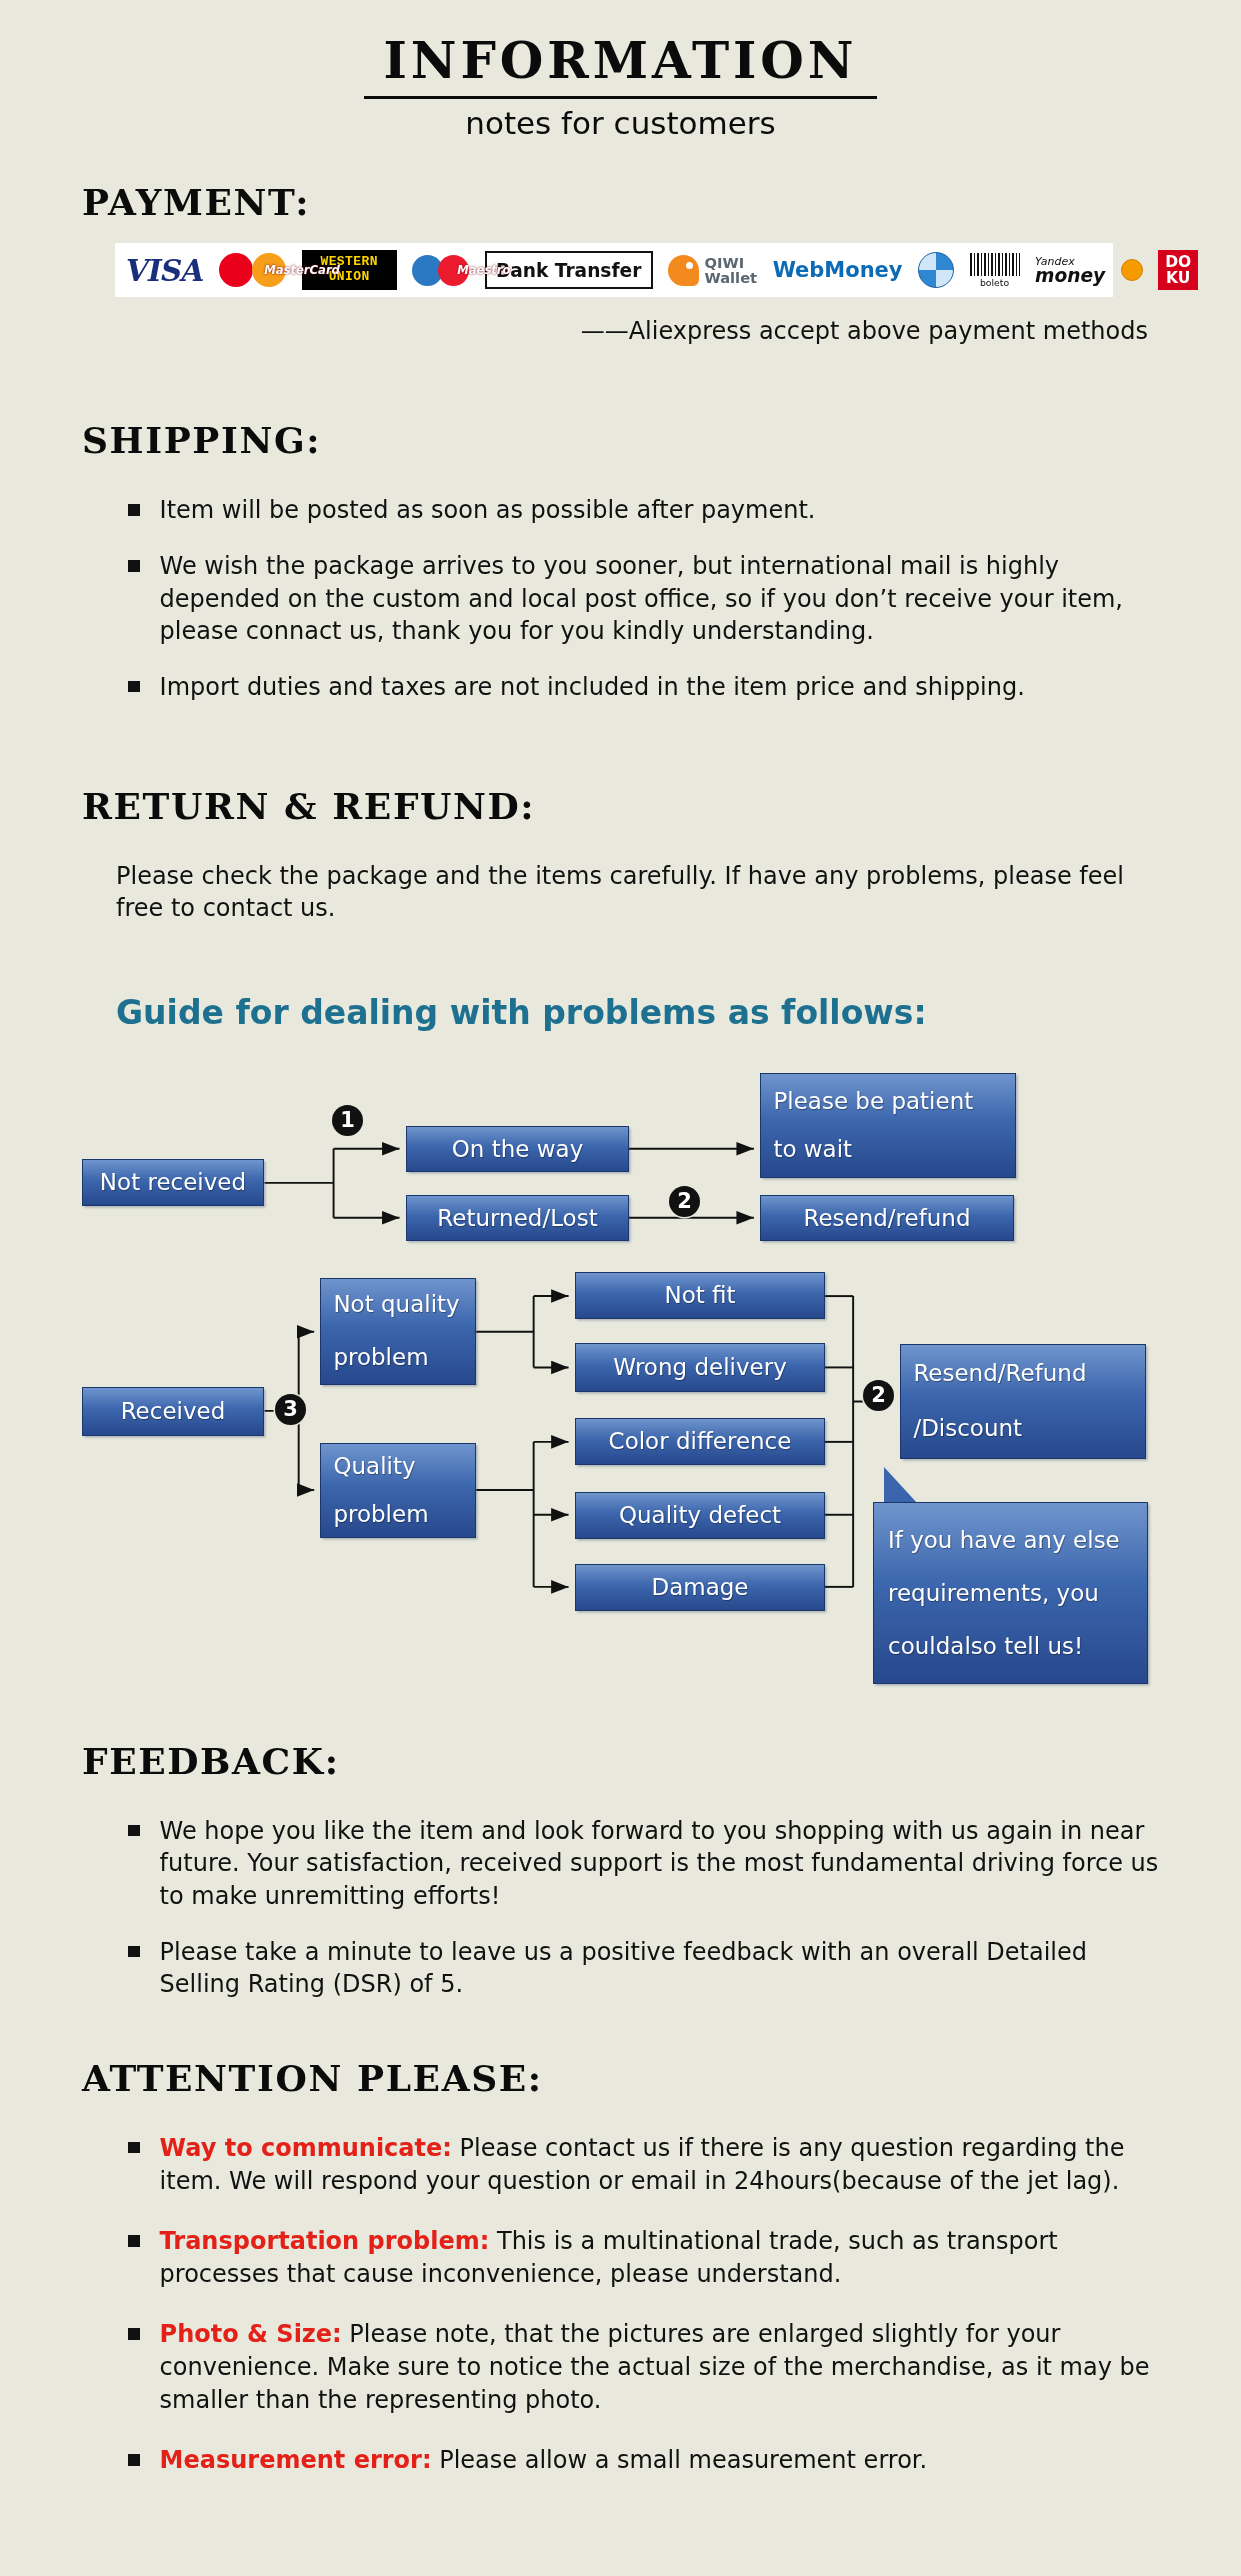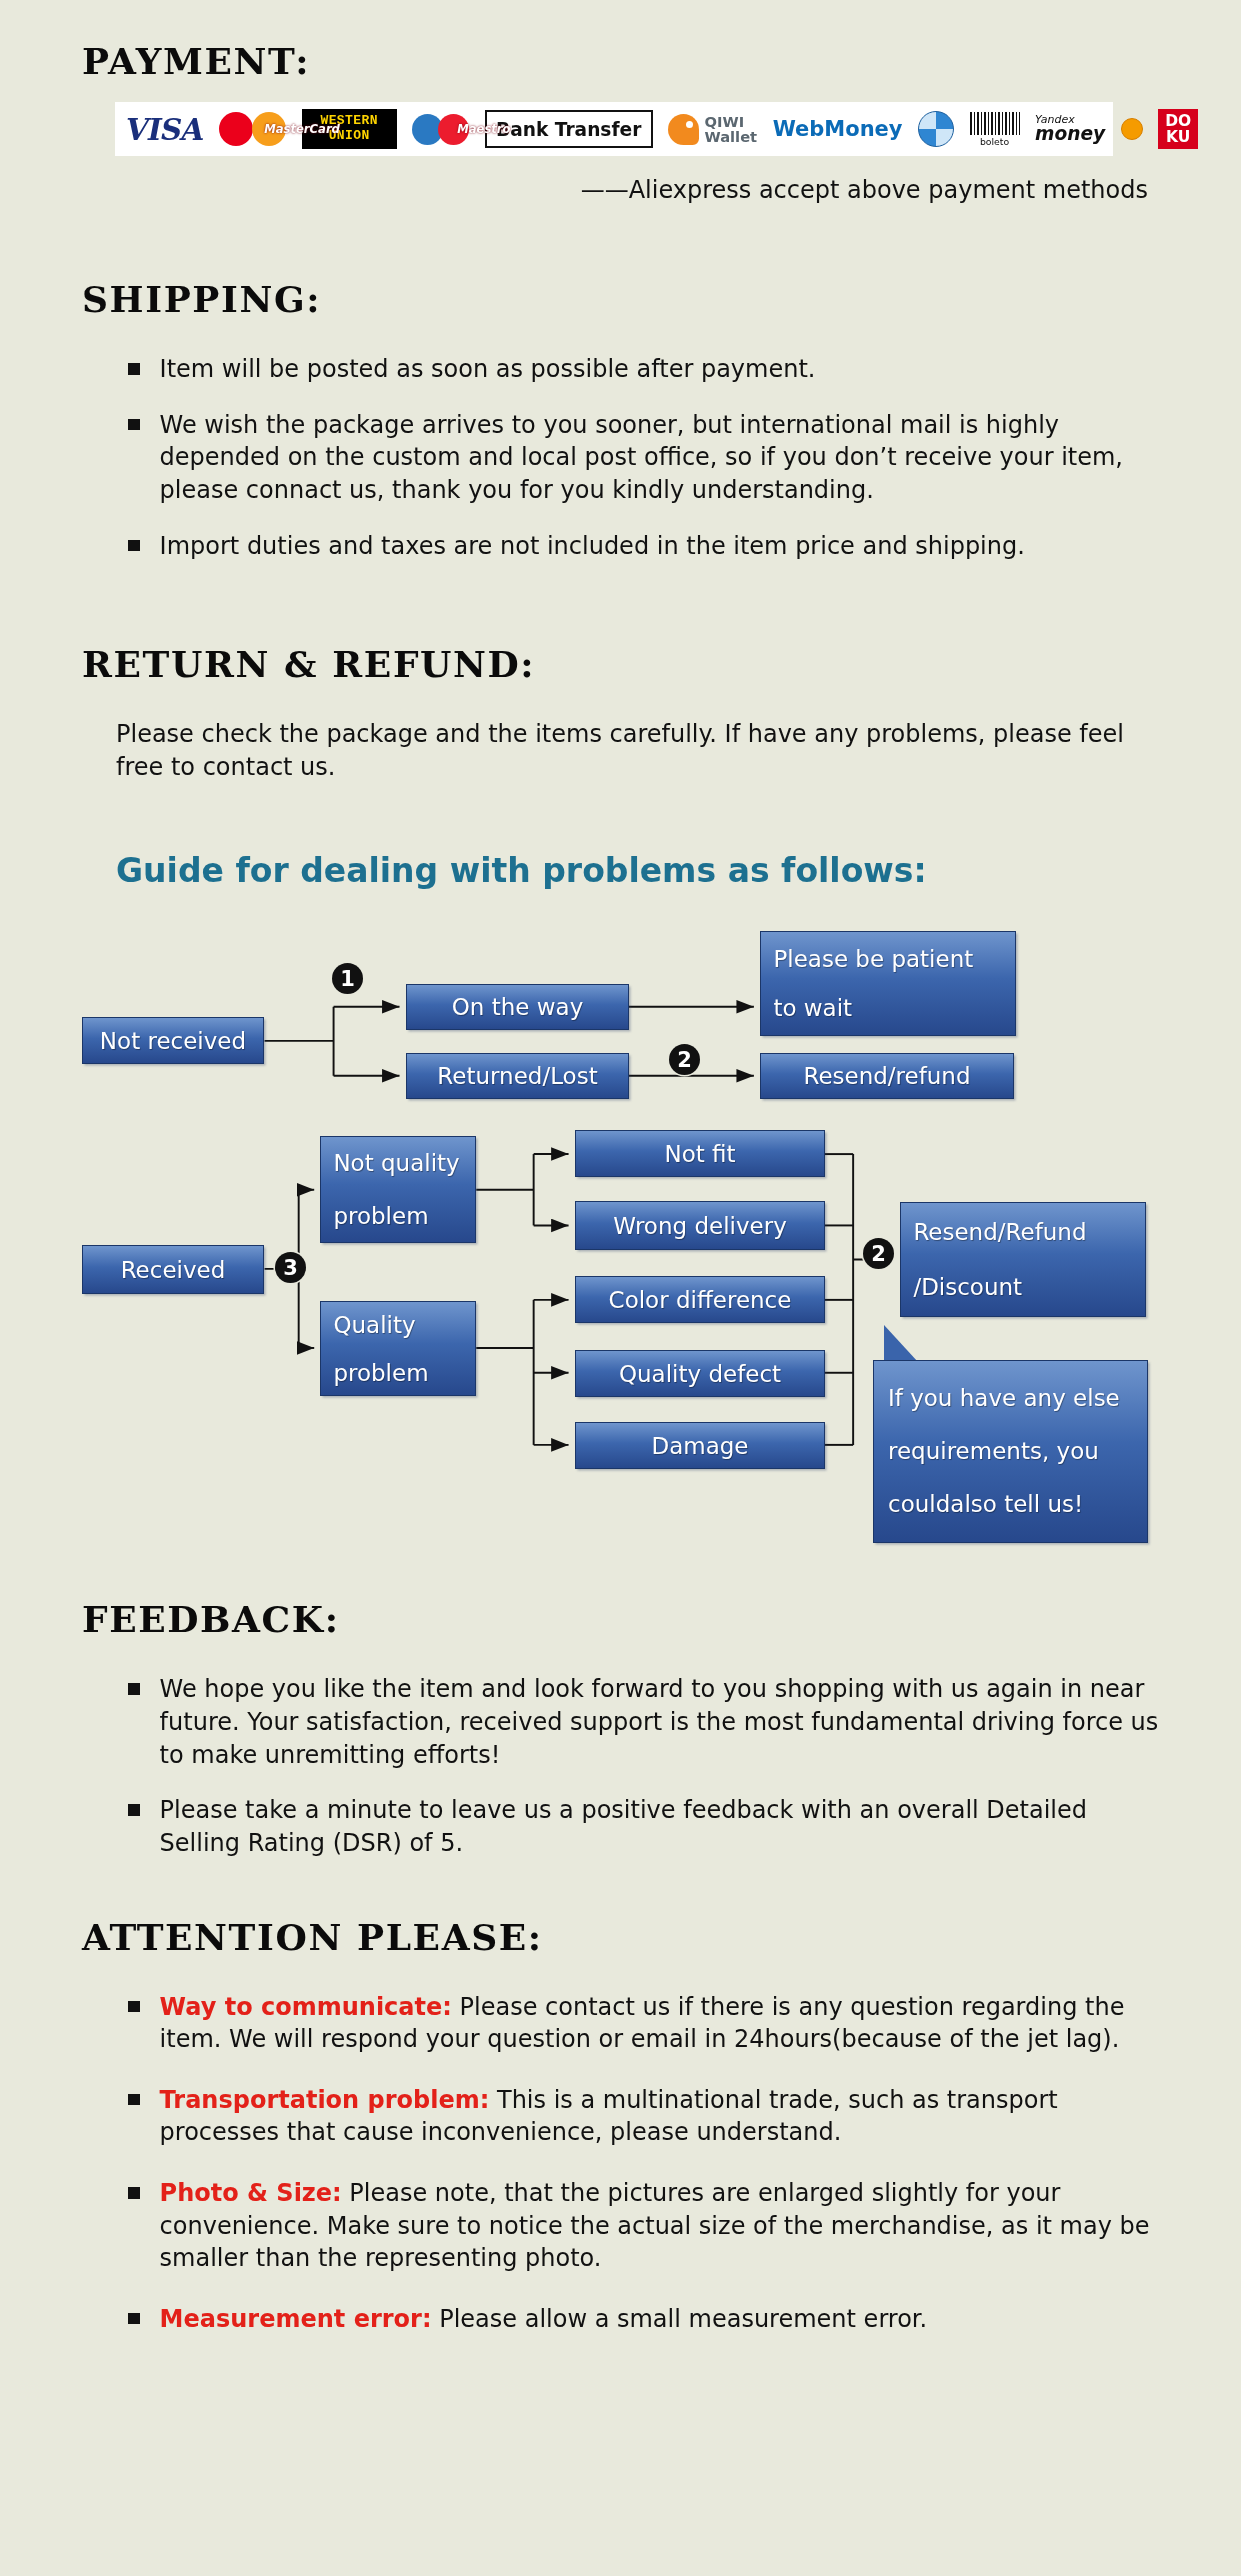--- a/index.html
+++ b/index.html
@@ -117,20 +117,24 @@
   .bg-1{left:332px;top:40px;}
   .bg-2a{left:669px;top:121px;}
   .bg-3{left:275px;top:329px;}
   .bg-2b{left:863px;top:315px;}
 </style>
 </head>
 <body>
 
 <div class="page">
 
+  <div class="header">
+    <div class="title">INFORMATION</div>
+    <div class="subtitle">notes for customers</div>
+  </div>
 
   <div class="sec-payment">
     <h2 class="sec-heading">PAYMENT:</h2>
     <div class="pay-bar">
       <span class="visa-text">VISA</span>
       <span class="mc">
         <span class="c1"></span>
         <span class="c2"></span>
         <span class="mc-label">MasterCard</span>
       </span>

